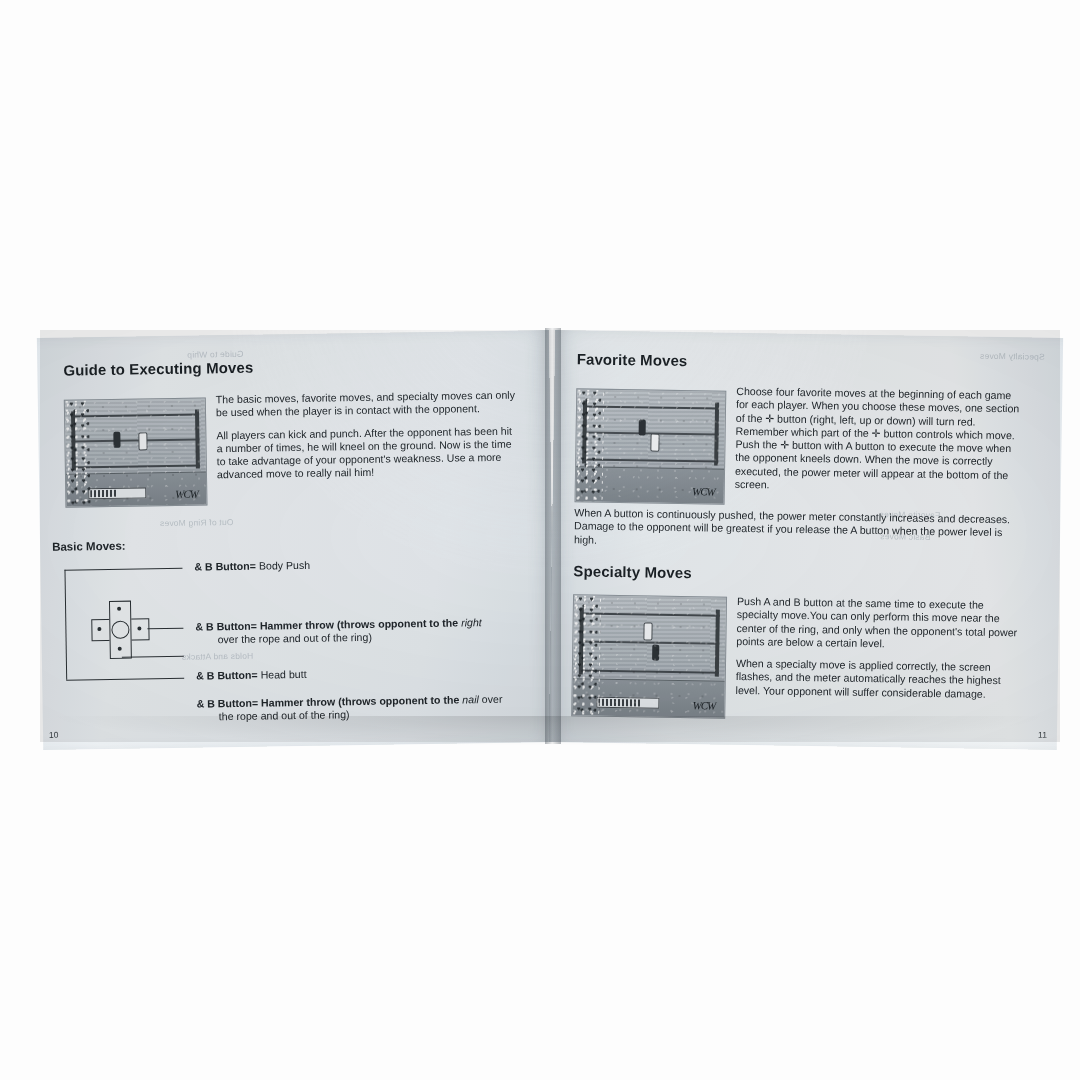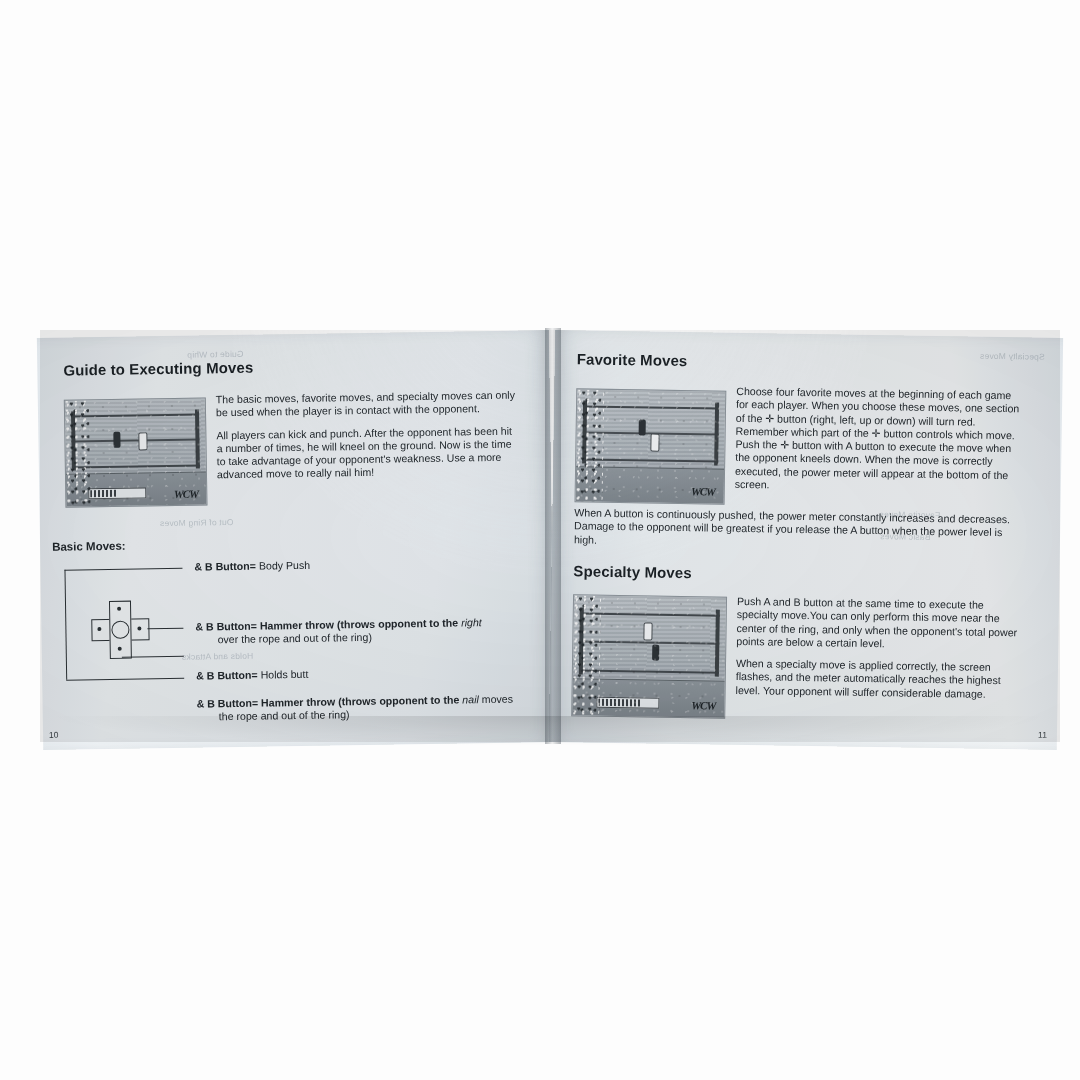--- a/index.html
+++ b/index.html
@@ -151,21 +151,21 @@
     position: absolute;
     top: 1px; bottom: 1px; left: 1px;
     width: 46%;
     background: repeating-linear-gradient(90deg, #3b4146 0 2px, #e7ebee 2px 4px);
   }
   .shot .logo {
     position: absolute;
     right: 6%;
     bottom: 5%;
     font-family: "Liberation Serif", serif;
-    font-weight: bold;
+    font-weight: normal;
     font-style: italic;
     font-size: 11px;
     color: #1d2327;
     letter-spacing: -1px;
   }
   .shot .grain {
     position: absolute; inset: 0;
     background:
       radial-gradient(circle at 12% 18%, rgba(255,255,255,0.55) 0 1px, transparent 1px),
       radial-gradient(circle at 30% 60%, rgba(255,255,255,0.45) 0 1px, transparent 1px),
@@ -397,28 +397,28 @@
 
           <div class="move-row" style="top:57px;">
             <b>&amp; B Button=</b>
             <b>Hammer throw (throws opponent to the</b>
             <i>right</i>
             <span class="indent">over the rope and out of the ring)</span>
           </div>
 
           <div class="move-row" style="top:106px;">
             <b>&amp; B Button=</b>
-            <span>Holds butt</span>
+            <span>Head butt</span>
           </div>
 
           <div class="move-row" style="top:134px;">
             <b>&amp; B Button=</b>
             <b>Hammer throw (throws opponent to the</b>
             <i>nail</i>
-            <span>moves</span>
+            <span>over</span>
             <span class="indent">the rope and out of the ring)</span>
           </div>
         </div>
 
         <div class="folio" style="left:6px; bottom:10px;">10</div>
       </div>
     </div>
 
     <div class="page page-right">
       <div class="page-inner">

